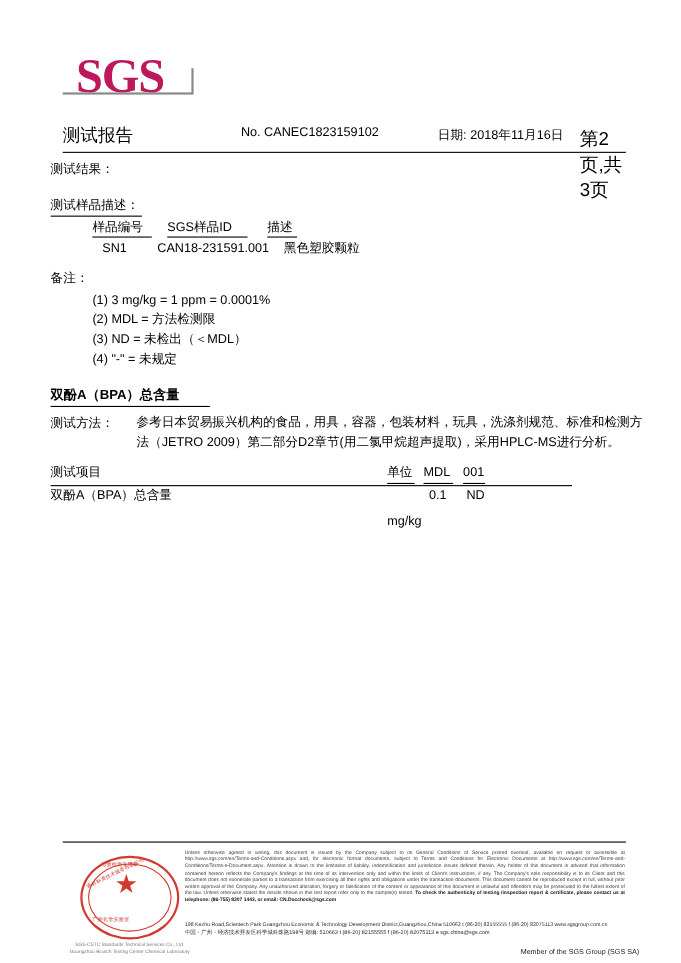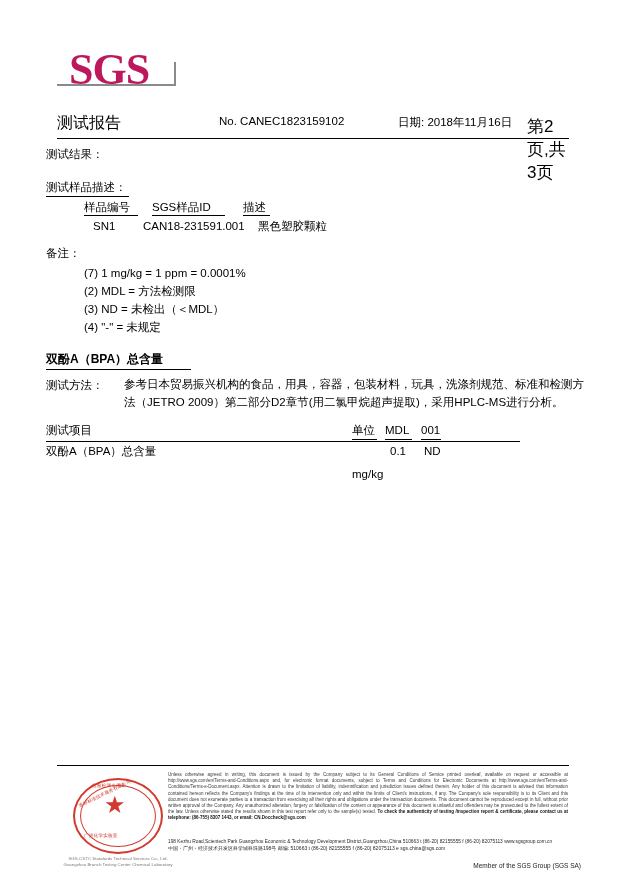--- a/index.html
+++ b/index.html
@@ -320,21 +320,21 @@
   <div class="lbl smp-h3">描述</div>
   <div class="smp-h1u"></div>
   <div class="smp-h2u"></div>
   <div class="smp-h3u"></div>
 
   <div class="lbl smp-c1">SN1</div>
   <div class="lbl smp-c2">CAN18-231591.001</div>
   <div class="lbl smp-c3">黑色塑胶颗粒</div>
 
   <div class="lbl remark-label">备注：</div>
-  <div class="lbl remark-1">(7) 1 mg/kg = 1 ppm = 0.0001%</div>
+  <div class="lbl remark-1">(1) 3 mg/kg = 1 ppm = 0.0001%</div>
   <div class="lbl remark-2">(2) MDL = 方法检测限</div>
   <div class="lbl remark-3">(3) ND = 未检出（＜MDL）</div>
   <div class="lbl remark-4">(4) "-" = 未规定</div>
 
   <div class="section-heading">双酚A（BPA）总含量</div>
   <div class="section-heading-u"></div>
 
   <div class="lbl method-label">测试方法：</div>
   <div class="lbl method-line1">参考日本贸易振兴机构的食品，用具，容器，包装材料，玩具，洗涤剂规范、标准和检测方</div>
   <div class="lbl method-line2">法（JETRO 2009）第二部分D2章节(用二氯甲烷超声提取)，采用HPLC-MS进行分析。</div>

